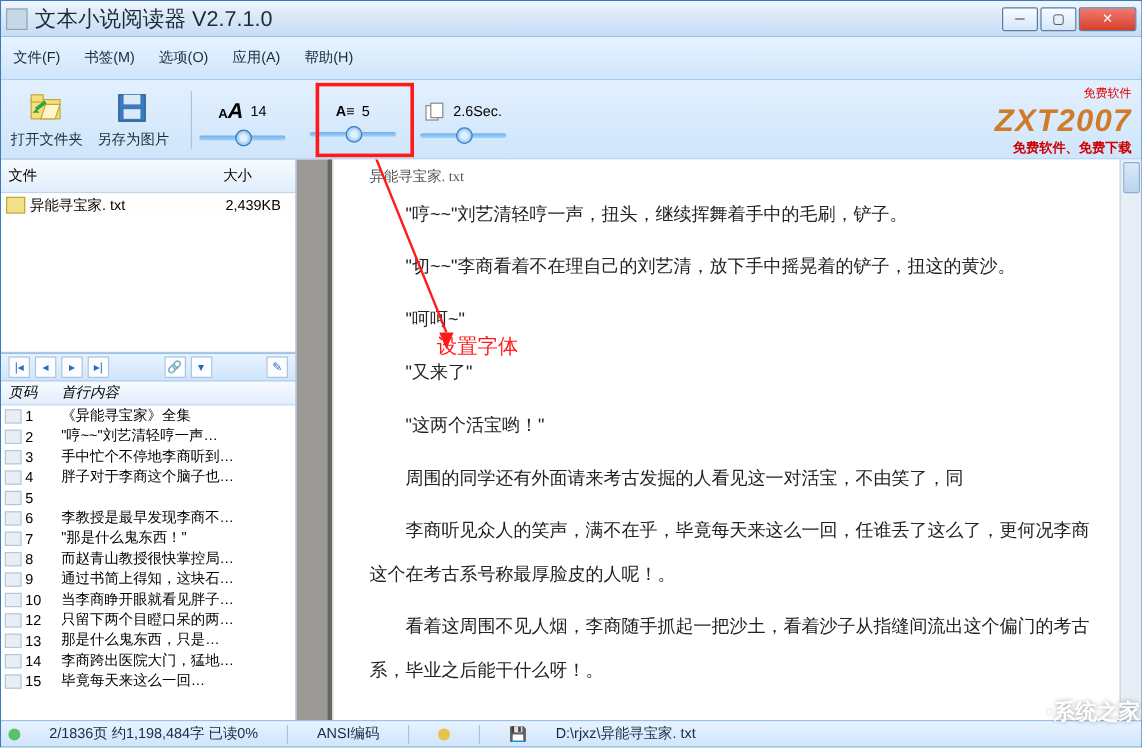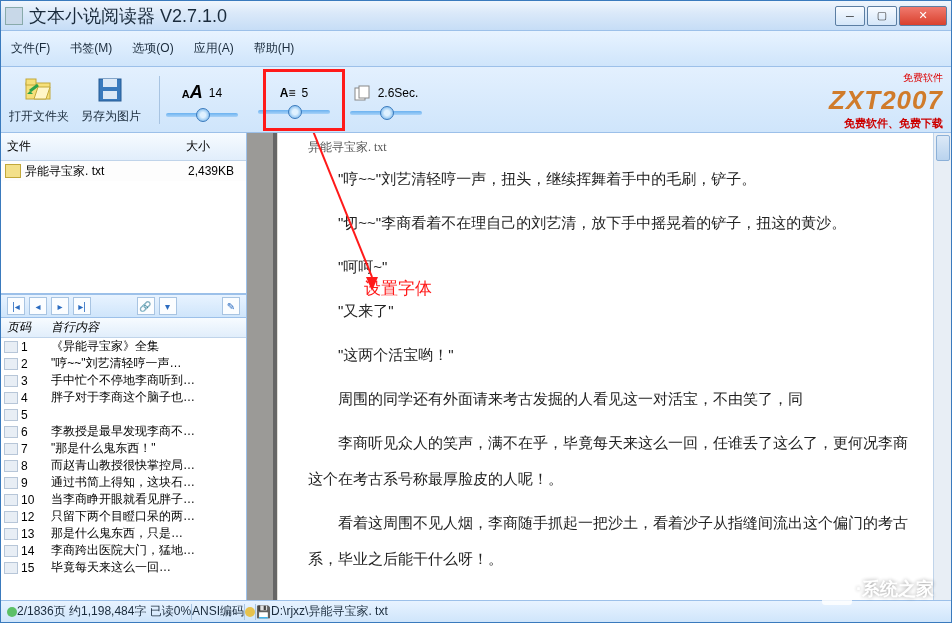--- a/index.html
+++ b/index.html
@@ -62,27 +62,27 @@
 .reader { flex:1; position:relative; background:#f5f5f5; display:flex; }
 .reader .gutter { width:30px; background:#9b9a97; border-right:4px solid #666; }
 .reader .page { flex:1; background:#fff; padding: 10px 22px 10px 30px; font-family: SimSun, serif; font-size:15px; line-height:2.4; color:#222; overflow:hidden; border-left: 1px solid #e0ded8; position:relative; }
 .reader .page .tab-label { position:absolute; top:0; left:30px; font-size:12px; color:#555; font-family: SimSun; }
 .reader .scrollbar { width:18px; background:#e8eef5; border-left:1px solid #c0d4ea; position:relative; }
 .reader .scrollbar .sb-thumb { position:absolute; left:2px; width:14px; height:26px; background:linear-gradient(#dce9f7,#b9d3ee); border:1px solid #8bb0d8; border-radius:2px; top:2px; }
 
 .annotation { position:absolute; pointer-events:none; }
 .annotation .label { color:#ff1a1a; font-size:17px; font-family: SimSun; }
 
-.statusbar { height: 22px; background: linear-gradient(#e8f3ff,#cfe5fb); border-top:1px solid #9cc0e9; display:flex; align-items:center; font-size:12px; color:#1a2b3c; padding: 0 6px; gap:0; }
+.statusbar { height: 22px; background: linear-gradient(#e8f3ff,#cfe5fb); border-top:1px solid #9cc0e9; display:flex; align-items:center; font-size:12px; color:#1a2b3c; padding: 0 6px; gap:24px; }
 .statusbar .dot { width:10px; height:10px; border-radius:50%; }
 .statusbar .dot.green { background:#5cc067; }
 .statusbar .dot.yellow { background:#e6c24e; }
 .statusbar .sep2 { width:1px; height:16px; background:#a8c4e2; }
 
-.watermark { position:absolute; right:18px; bottom:18px; color:#fff; font-size:18px; font-weight:bold; text-shadow:0 0 4px rgba(0,0,0,.4); opacity:.95; display:flex; align-items:flex-start; gap:4px; }
+.watermark { position:absolute; right:2px; bottom:18px; color:#fff; font-size:18px; font-weight:bold; text-shadow:0 0 4px rgba(0,0,0,.4); opacity:.95; display:flex; align-items:center; gap:4px;flex-direction:column; }
 .watermark .wm-icon { width:30px; height:28px; background:rgba(255,255,255,.85); border-radius:3px; }
 
 svg { display:block; }
 </style>
 </head>
 <body>
 
 <div class="window">
 
   <div class="titlebar">

